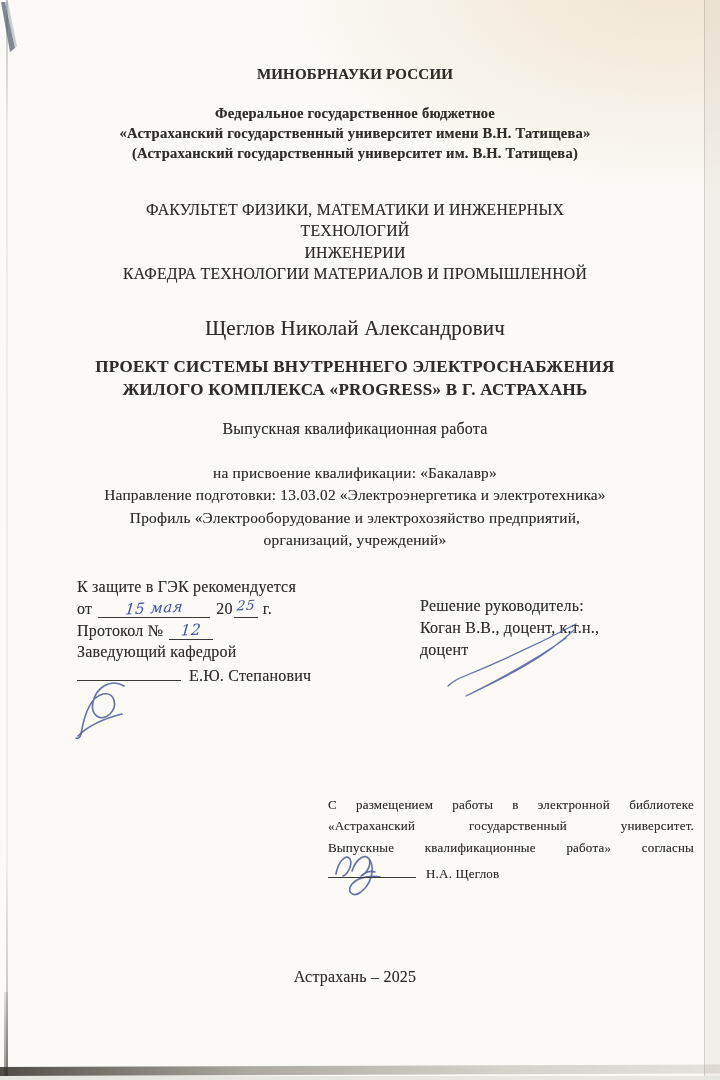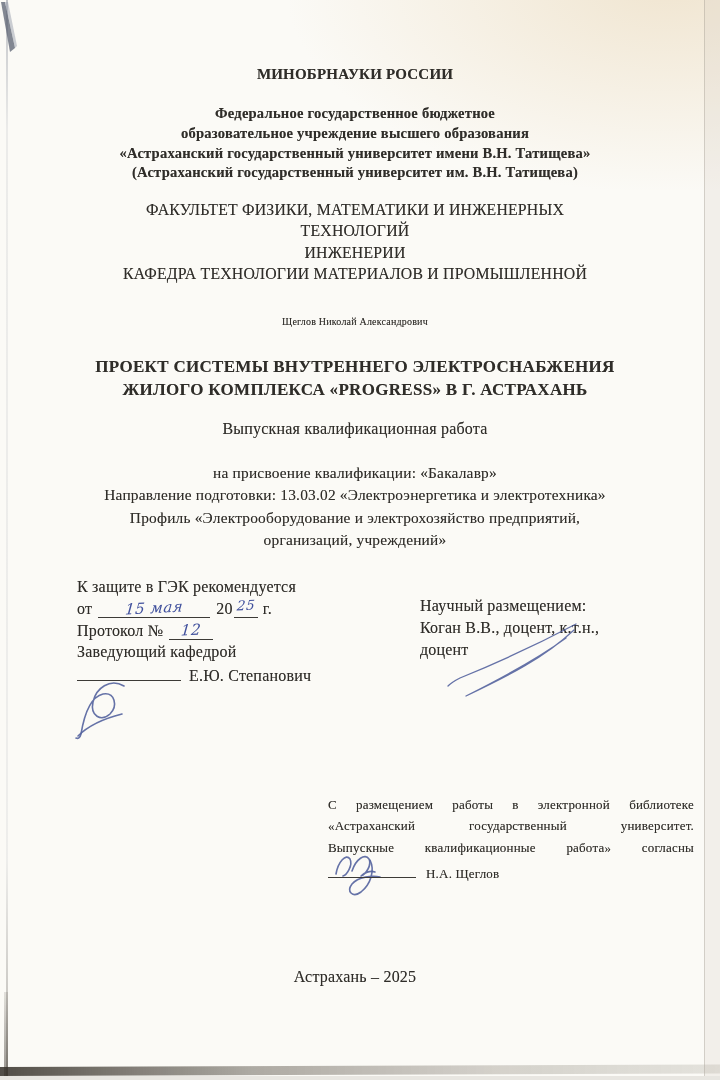--- a/index.html
+++ b/index.html
@@ -44,21 +44,21 @@
     filter:blur(.4px);
     pointer-events:none;
   }
   .corner-top-left{position:absolute;left:0;top:0;pointer-events:none;}
 
   
   .cblock{position:absolute;left:40px;right:50px;text-align:center;}
   .ministry{top:66px;font-weight:bold;font-size:15px;}
   .institution{top:104px;font-weight:bold;font-size:14.6px;line-height:19.8px;}
   .faculty{top:199px;font-size:15.8px;line-height:21.4px;}
-  .author{top:316px;font-size:10px;}
+  .author{top:316px;font-size:21px;}
   .title{top:356px;font-weight:bold;font-size:17px;line-height:22.5px;letter-spacing:.3px;}
   .worktype{top:420px;font-size:16px;}
   .qualification{top:462px;font-size:15.4px;line-height:22.3px;}
   .cityyear{top:968px;font-size:16px;}
 
   .approval{
     position:absolute;left:77px;top:576px;width:320px;
     font-size:16px;line-height:21.8px;text-align:left;
   }
   .supervisor{
@@ -111,21 +111,20 @@
   <div class="edge-right-strip"></div>
   <div class="edge-bottom"></div>
   <svg class="corner-top-left" width="20" height="56">
     <path d="M1,2 L5,2 L15,48 L10,52 Z" fill="#5a6070" opacity="0.75"></path>
     <path d="M5,2 L8,2 L17,46 L15,48 Z" fill="#9aa0ad" opacity="0.5"></path>
   </svg>
 
   <div class="cblock ministry">МИНОБРНАУКИ РОССИИ</div>
   <div class="cblock institution">
     <div>Федеральное государственное бюджетное</div>
-    <div>образовательное учреждение высшего образования</div>
     <div>«Астраханский государственный университет имени В.Н. Татищева»</div>
     <div>(Астраханский государственный университет им. В.Н. Татищева)</div>
   </div>
 
   <div class="cblock faculty">
     <div>ФАКУЛЬТЕТ ФИЗИКИ, МАТЕМАТИКИ И ИНЖЕНЕРНЫХ</div>
     <div>ТЕХНОЛОГИЙ</div>
     <div>ИНЖЕНЕРИИ</div>
     <div>КАФЕДРА ТЕХНОЛОГИИ МАТЕРИАЛОВ И ПРОМЫШЛЕННОЙ</div>
   </div>
@@ -154,21 +153,21 @@
     <div>
       <span>Протокол №</span><span class="slot slot-protocol"><span class="hand">12</span></span>
     </div>
     <div>Заведующий кафедрой</div>
     <div>
       <span class="slot slot-headsig"></span><span>Е.Ю. Степанович</span>
     </div>
   </div>
 
   <div class="supervisor">
-    <div>Научный размещением:</div>
+    <div>Решение руководитель:</div>
     <div>Коган В.В., доцент, к.т.н.,</div>
     <div>доцент</div>
   </div>
 
   <svg class="signature" style="left:74px;top:676px;" width="84" height="64" viewBox="0 0 84 64">
     <path d="M50 10 C 36 2 22 12 19 26 C 16 40 27 46 36 38 C 44 30 41 16 29 18 C 16 21 10 40 7 58 C 6 62 4 63 2 62"></path>
     <path d="M4 60 C 16 48 32 42 48 38"></path>
   </svg>
   <svg class="signature thin" style="left:446px;top:618px;" width="138" height="84" viewBox="0 0 138 84">
     <path d="M130 6 C 96 24 58 42 14 60 C 8 63 4 66 2 68"></path>

